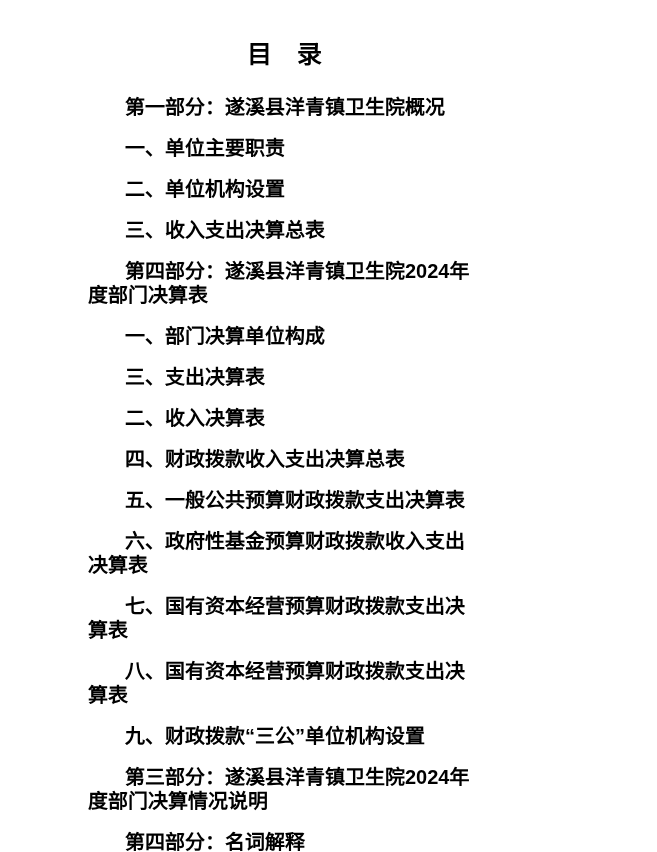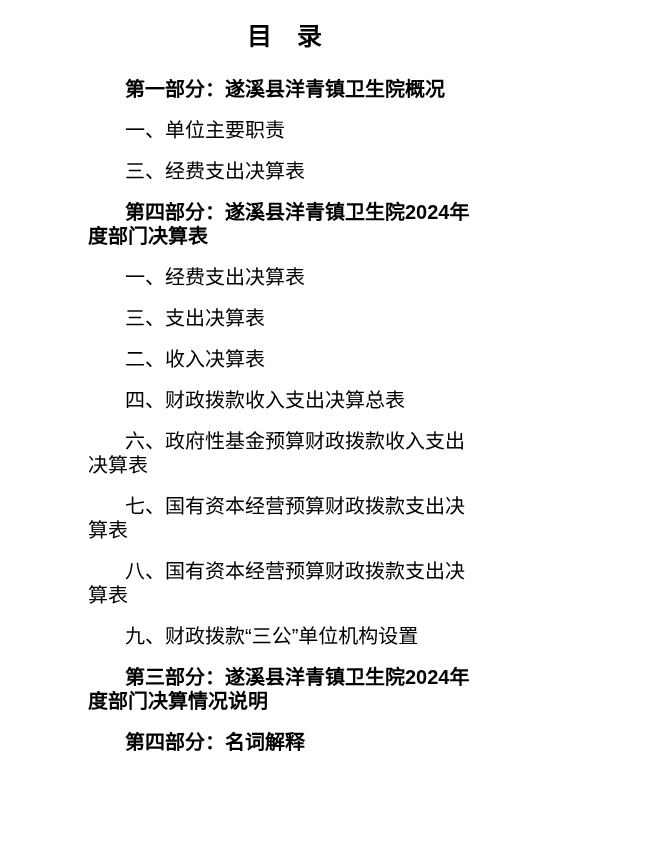--- a/index.html
+++ b/index.html
@@ -12,58 +12,60 @@
     height: 852px;
     overflow: hidden;
     font-family: "Liberation Sans", "DejaVu Sans", sans-serif;
     color: #000000;
   }
   .page {
     box-sizing: border-box;
     width: 561px;
     height: 852px;
     background: #ffffff;
-    padding: 23px 80px 0 88px;
+    padding: 41px 80px 0 88px;
   }
   .doc-title {
     font-size: 25px;
     font-weight: bold;
     line-height: 27px;
     text-align: center;
     margin: 0 0 27px 0;
   }
   .para {
     font-size: 20px;
     line-height: 24px;
     margin: 17px 0 16px 0;
     text-indent: 37px;
     white-space: normal;
   }
   .para.heading {
     font-weight: bold;
   }
   .para.item {
-    font-weight: normal;
+    font-weight: bold;
   }
 </style>
 </head>
 <body>
 
 <div class="page">
 
   <h1 class="doc-title">目　录</h1>
 
   <p class="para heading">第一部分：遂溪县洋青镇卫生院概况</p>
   <p class="para item">一、单位主要职责</p>
-  <p class="para item">三、经费支出决算表</p>
+  <p class="para item">二、单位机构设置</p>
+  <p class="para item">三、收入支出决算总表</p>
   <p class="para heading">第四部分：遂溪县洋青镇卫生院2024年度部门决算表</p>
-  <p class="para item">一、经费支出决算表</p>
+  <p class="para item">一、部门决算单位构成</p>
   <p class="para item">三、支出决算表</p>
   <p class="para item">二、收入决算表</p>
   <p class="para item">四、财政拨款收入支出决算总表</p>
+  <p class="para item">五、一般公共预算财政拨款支出决算表</p>
   <p class="para item">六、政府性基金预算财政拨款收入支出决算表</p>
   <p class="para item">七、国有资本经营预算财政拨款支出决算表</p>
   <p class="para item">八、国有资本经营预算财政拨款支出决算表</p>
   <p class="para item">九、财政拨款“三公”单位机构设置</p>
   <p class="para heading">第三部分：遂溪县洋青镇卫生院2024年度部门决算情况说明</p>
   <p class="para heading">第四部分：名词解释</p>
 
 </div>
 
 </body></html>

